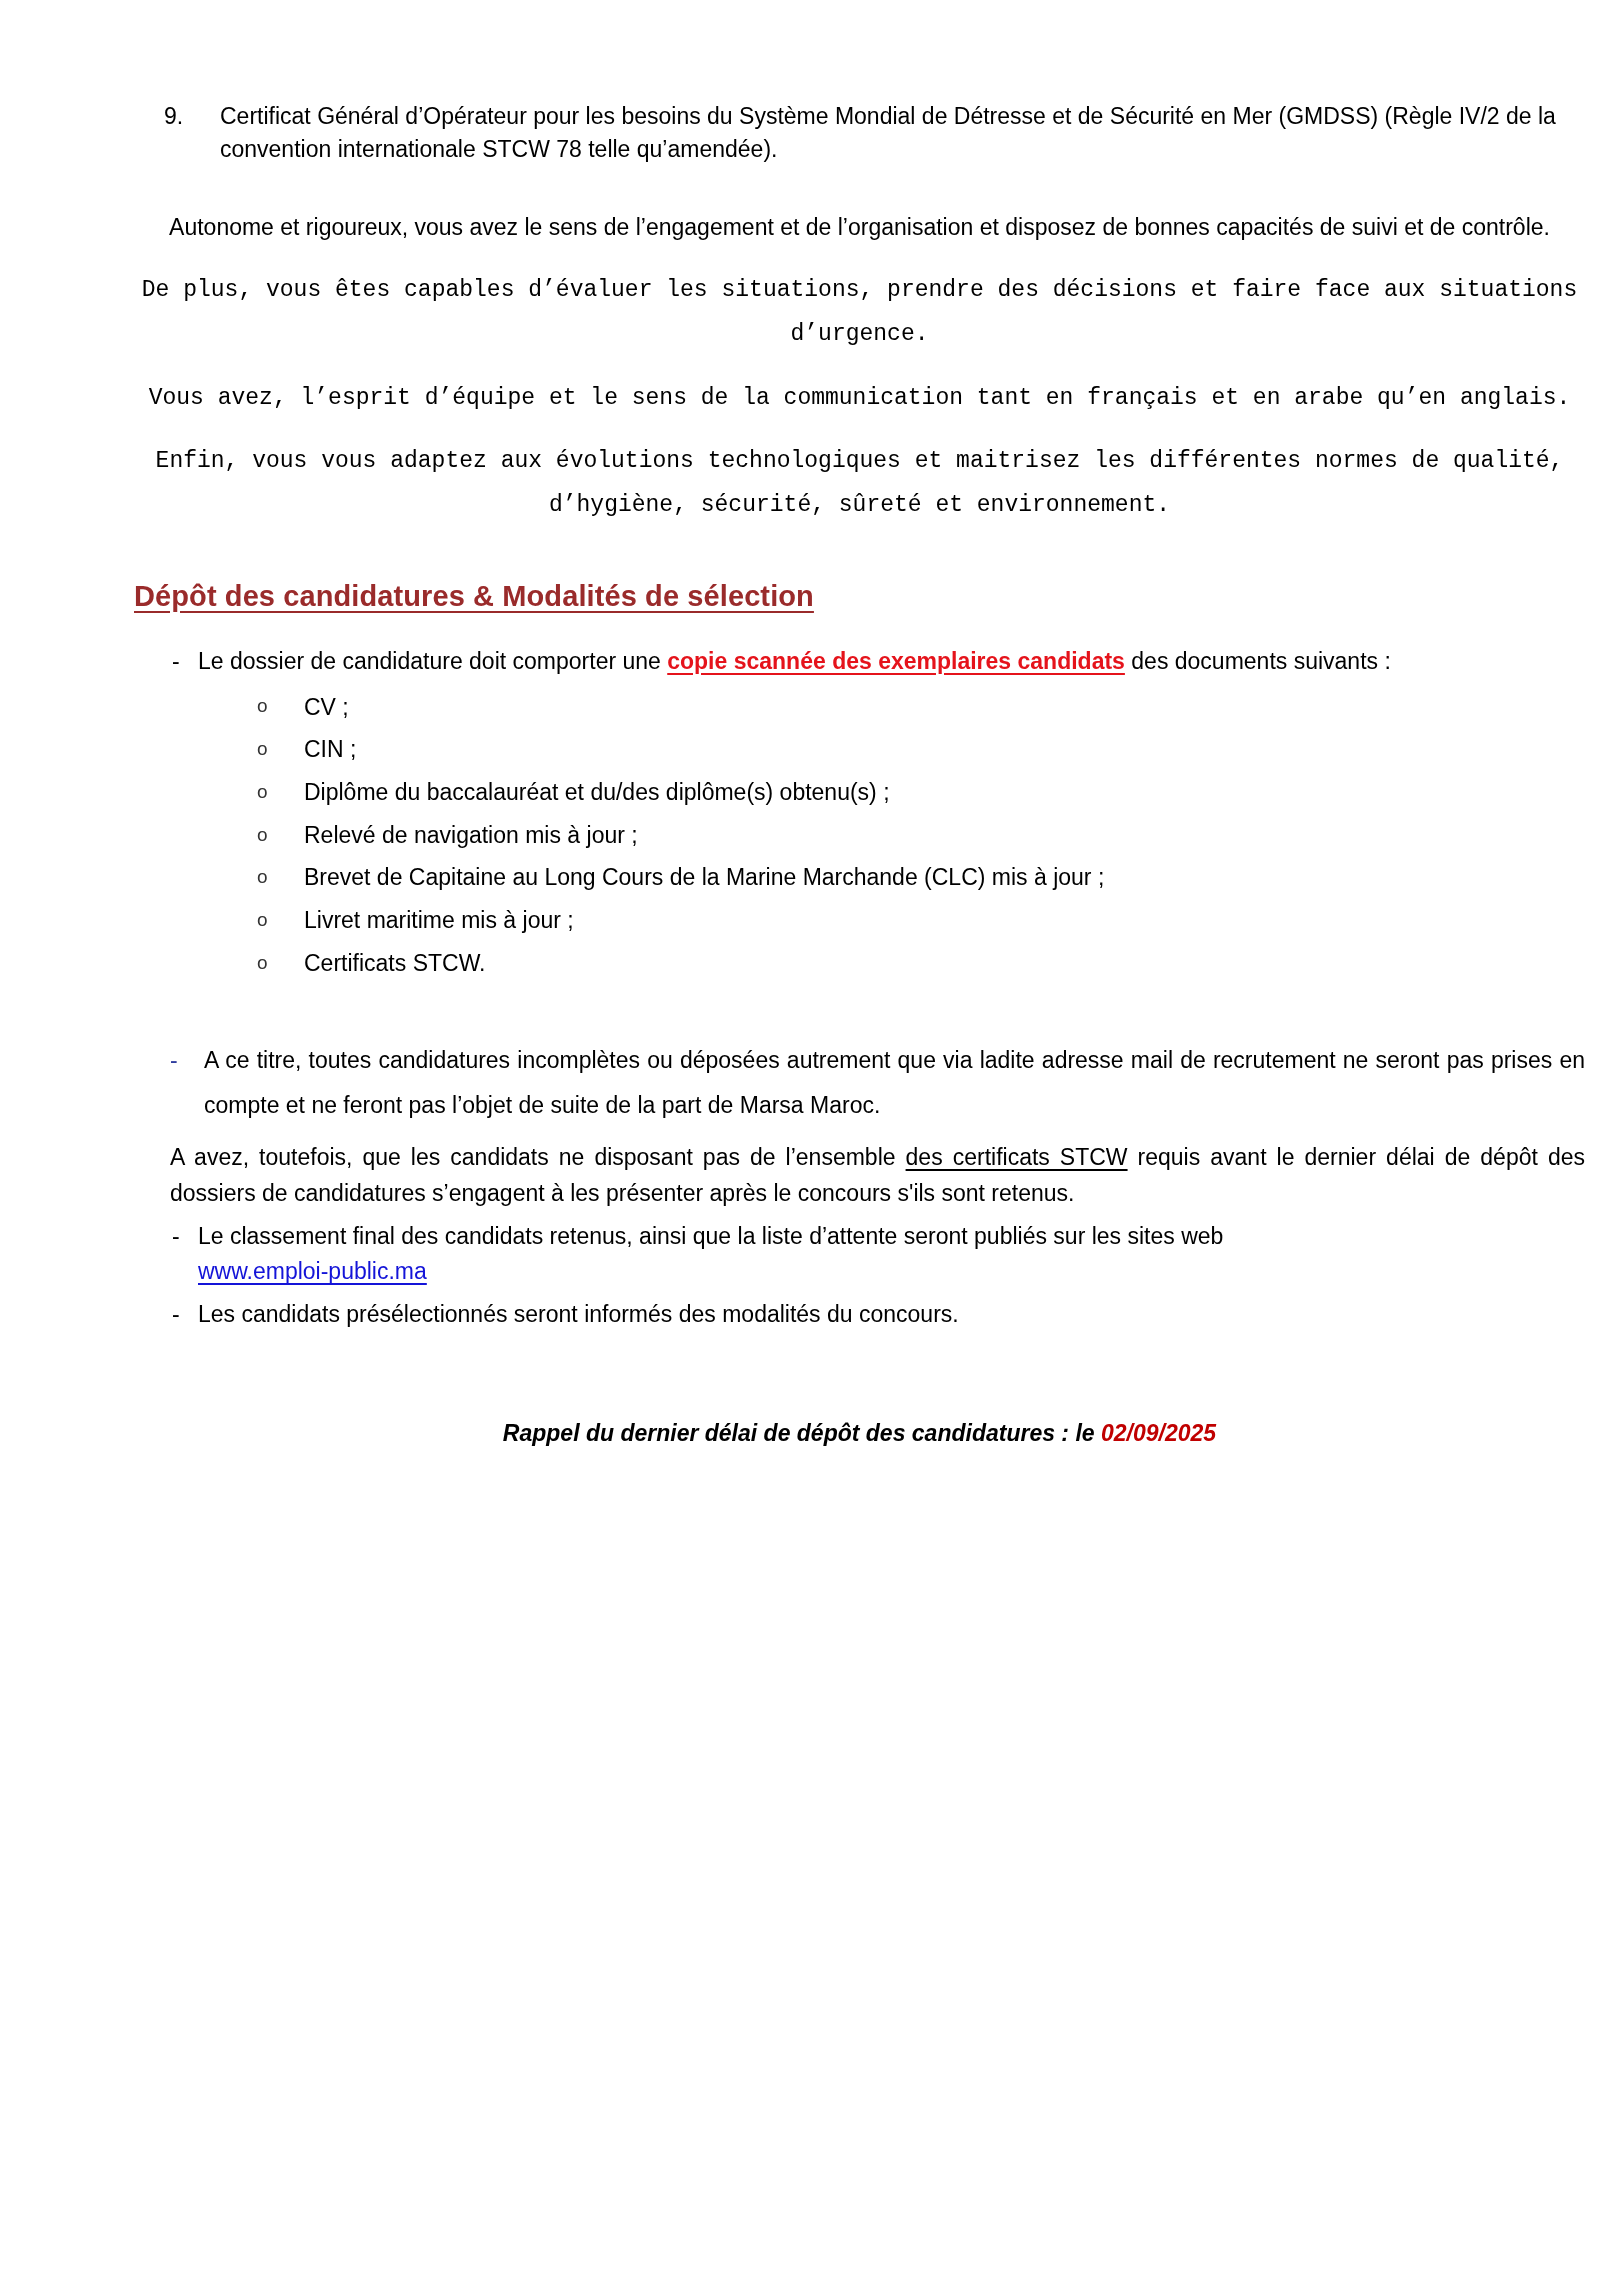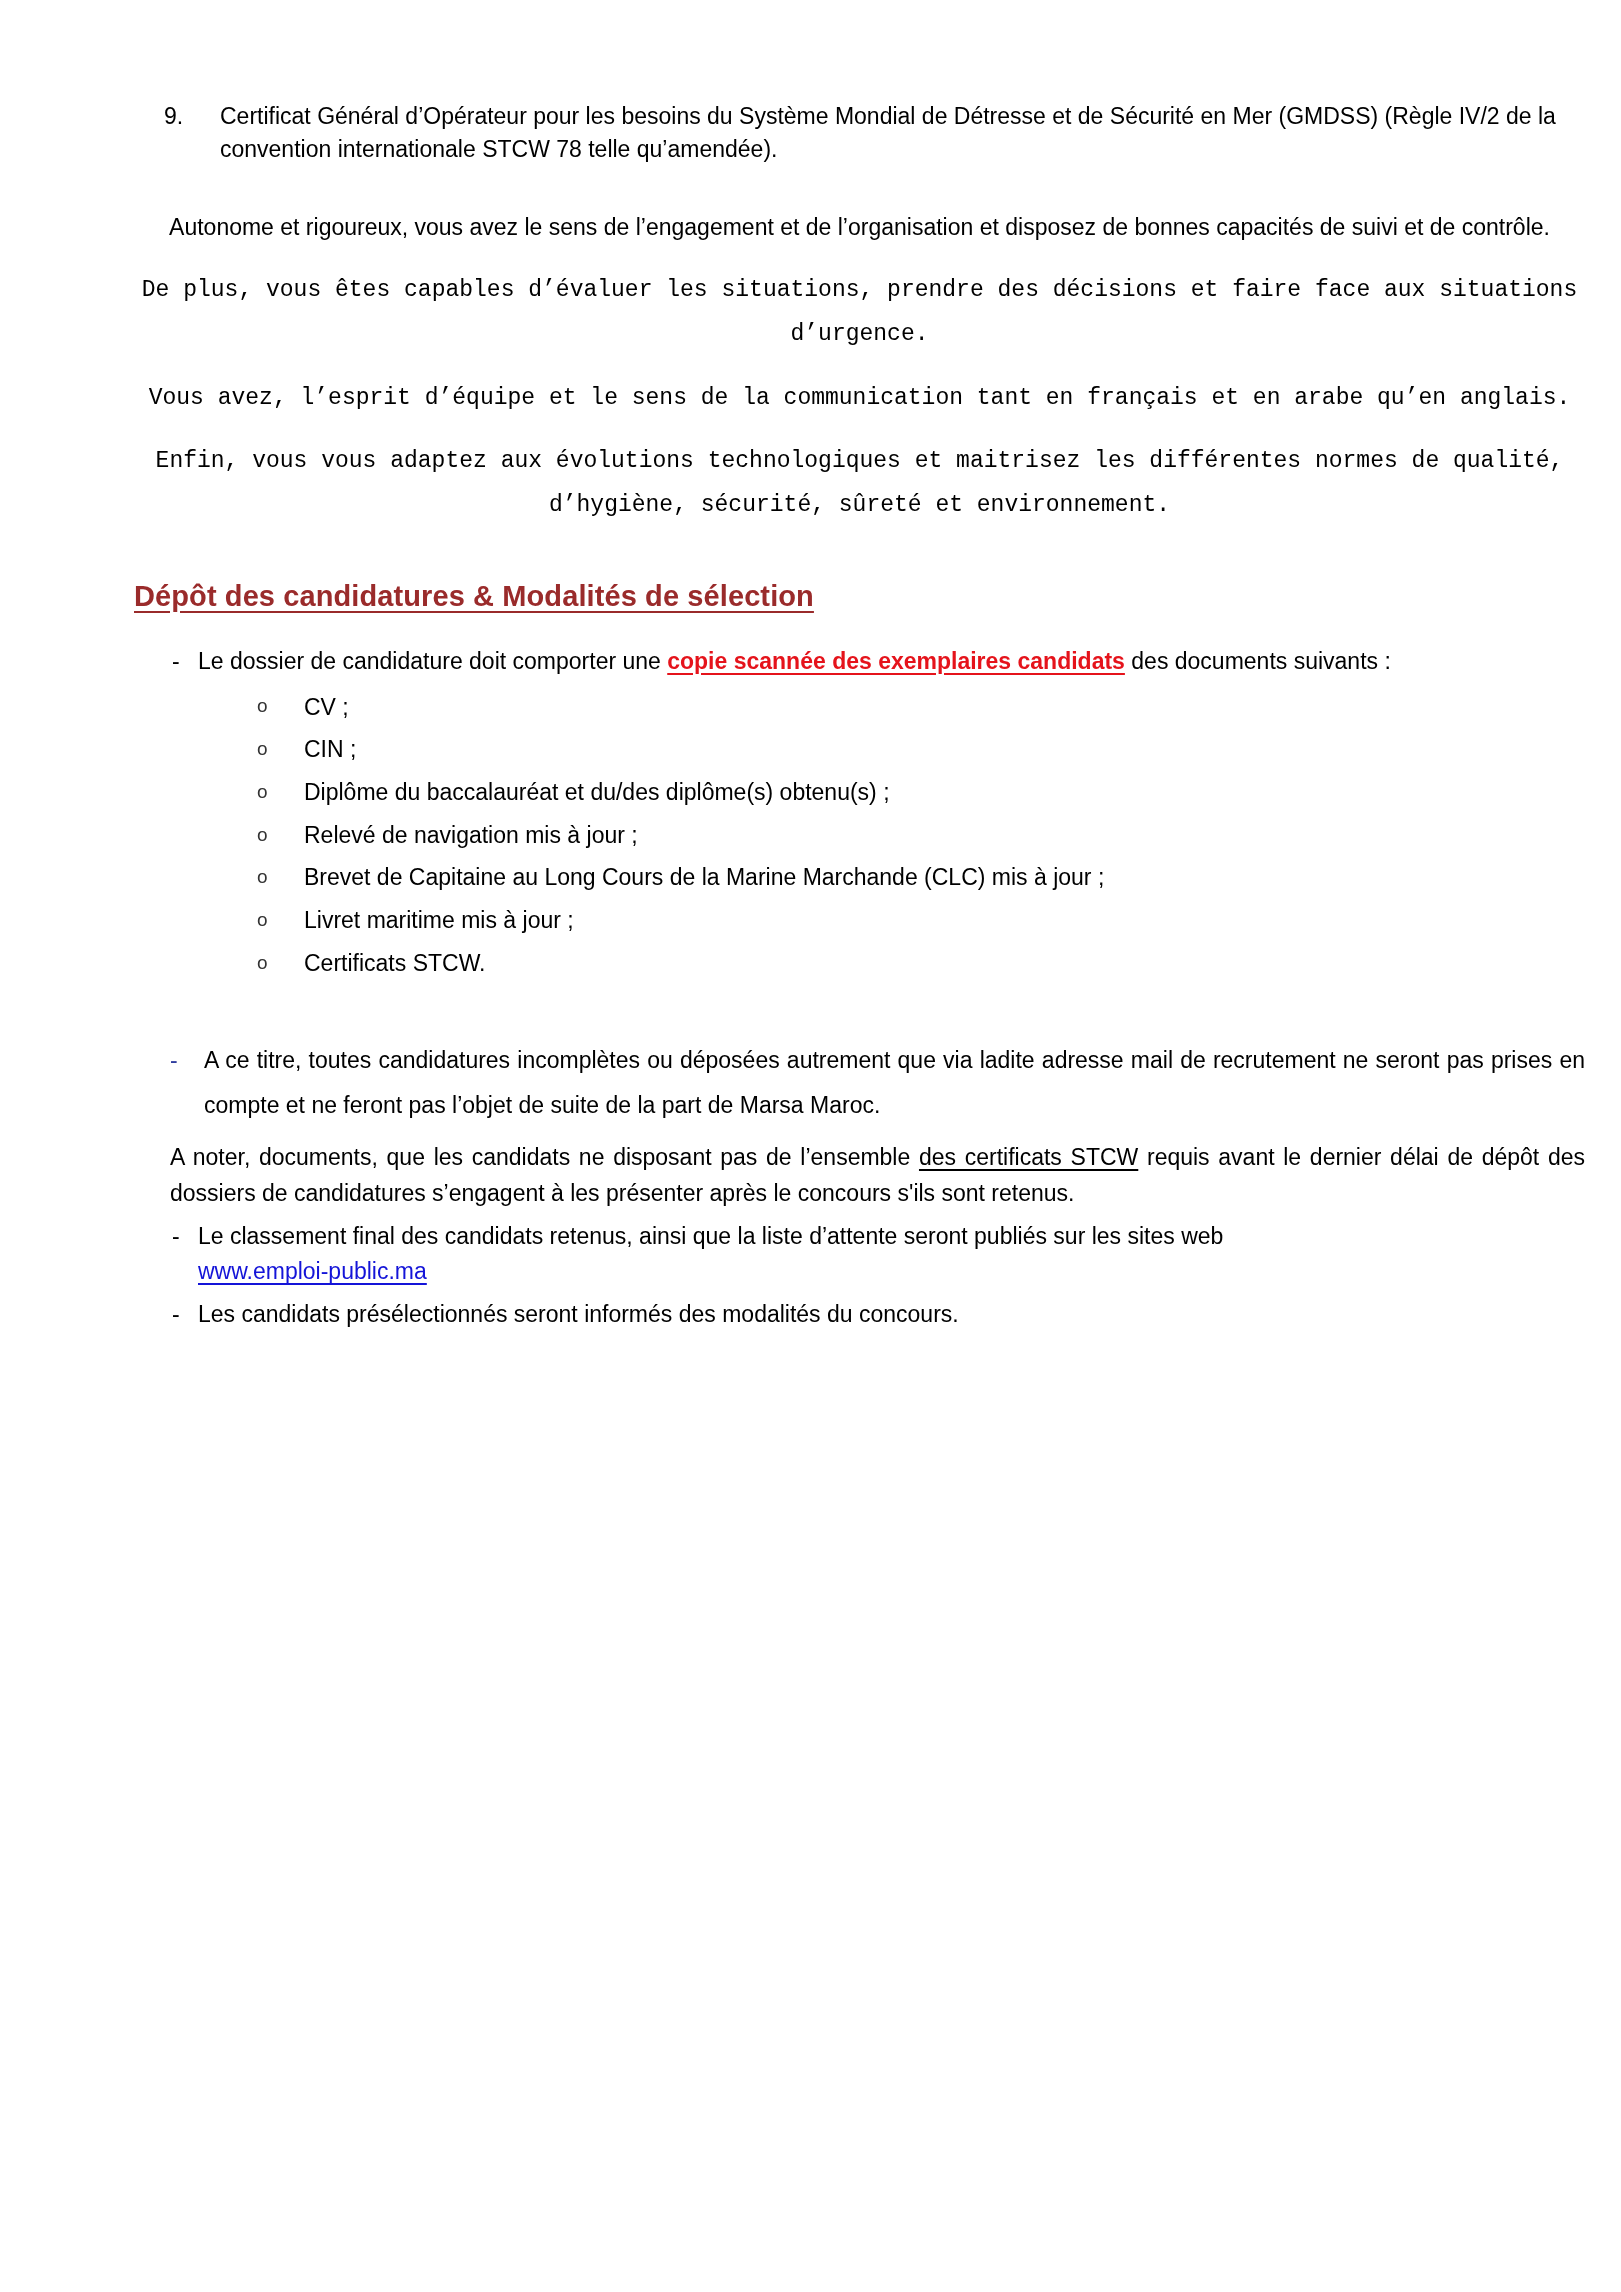--- a/index.html
+++ b/index.html
@@ -255,33 +255,36 @@
       </li>
     </ul>
 
 
     <div class="spaced-item" style="margin-top:63px;">
       <span class="dash">-</span>
       <span>A ce titre, toutes candidatures incomplètes ou déposées autrement que via ladite adresse mail de recrutement ne seront pas prises en compte et ne feront pas l’objet de suite de la part de Marsa Maroc.</span>
     </div>
 
     <p class="note-para" style="margin-top:12.5px;">
-      <span>A noter, documents, que les candidats ne disposant pas de l’ensemble </span><span class="u-plain">des certificats STCW</span><span> requis avant le dernier délai de dépôt des dossiers de candidatures s’engagent à les présenter après le concours s'ils sont retenus.</span>
+      <span>A avez, toutefois, que les candidats ne disposant pas de l’ensemble </span><span class="u-plain">des certificats STCW</span><span> requis avant le dernier délai de dépôt des dossiers de candidatures s’engagent à les présenter après le concours s'ils sont retenus.</span>
     </p>
 
     <ul class="dash-list" style="margin-top:7.2px;">
       <li class="dash-item">
         <span class="dash">-</span>
         <span>Le classement final des candidats retenus, ainsi que la liste d’attente seront publiés sur les sites web </span><br>
         <span class="weblink">www.emploi-public.ma</span>
       </li>
       <li class="dash-item" style="margin-top:7.2px;">
         <span class="dash">-</span>
         <span>Les candidats présélectionnés seront informés des modalités du concours.</span>
       </li>
     </ul>
 
+    <p class="reminder">
+      <span>Rappel du dernier délai de dépôt des candidatures : le </span><span class="date">02/09/2025</span>
+    </p>
 
     <div class="blank-tail"></div>
 
   </div>
 </div>
 
 
 </body></html>

